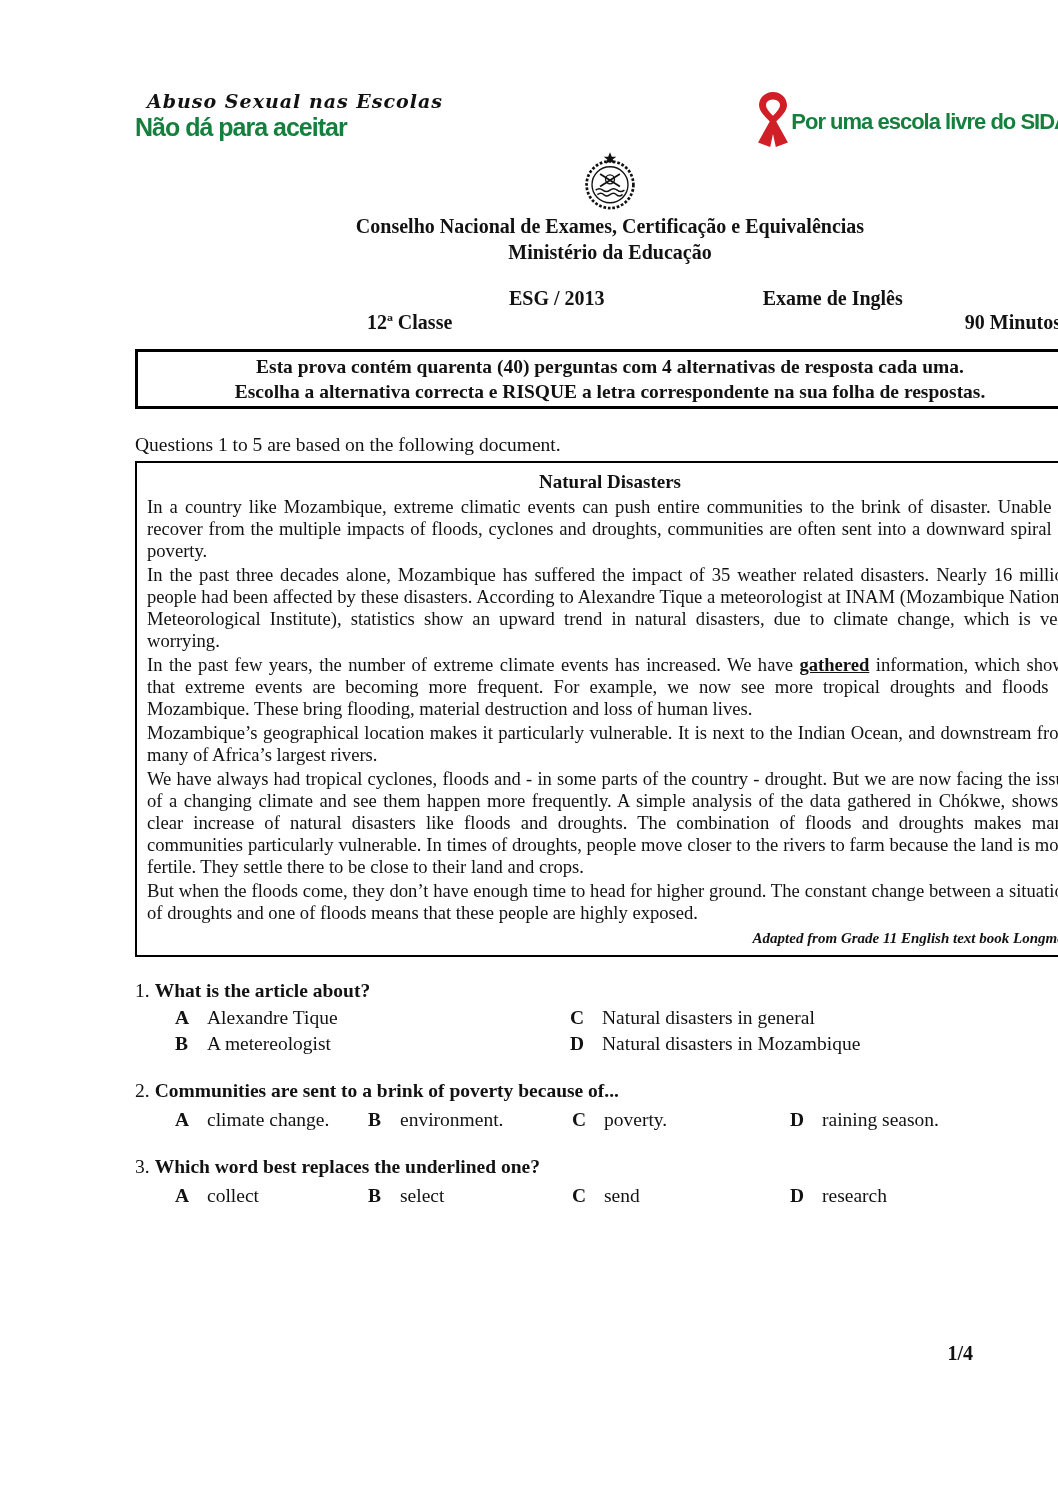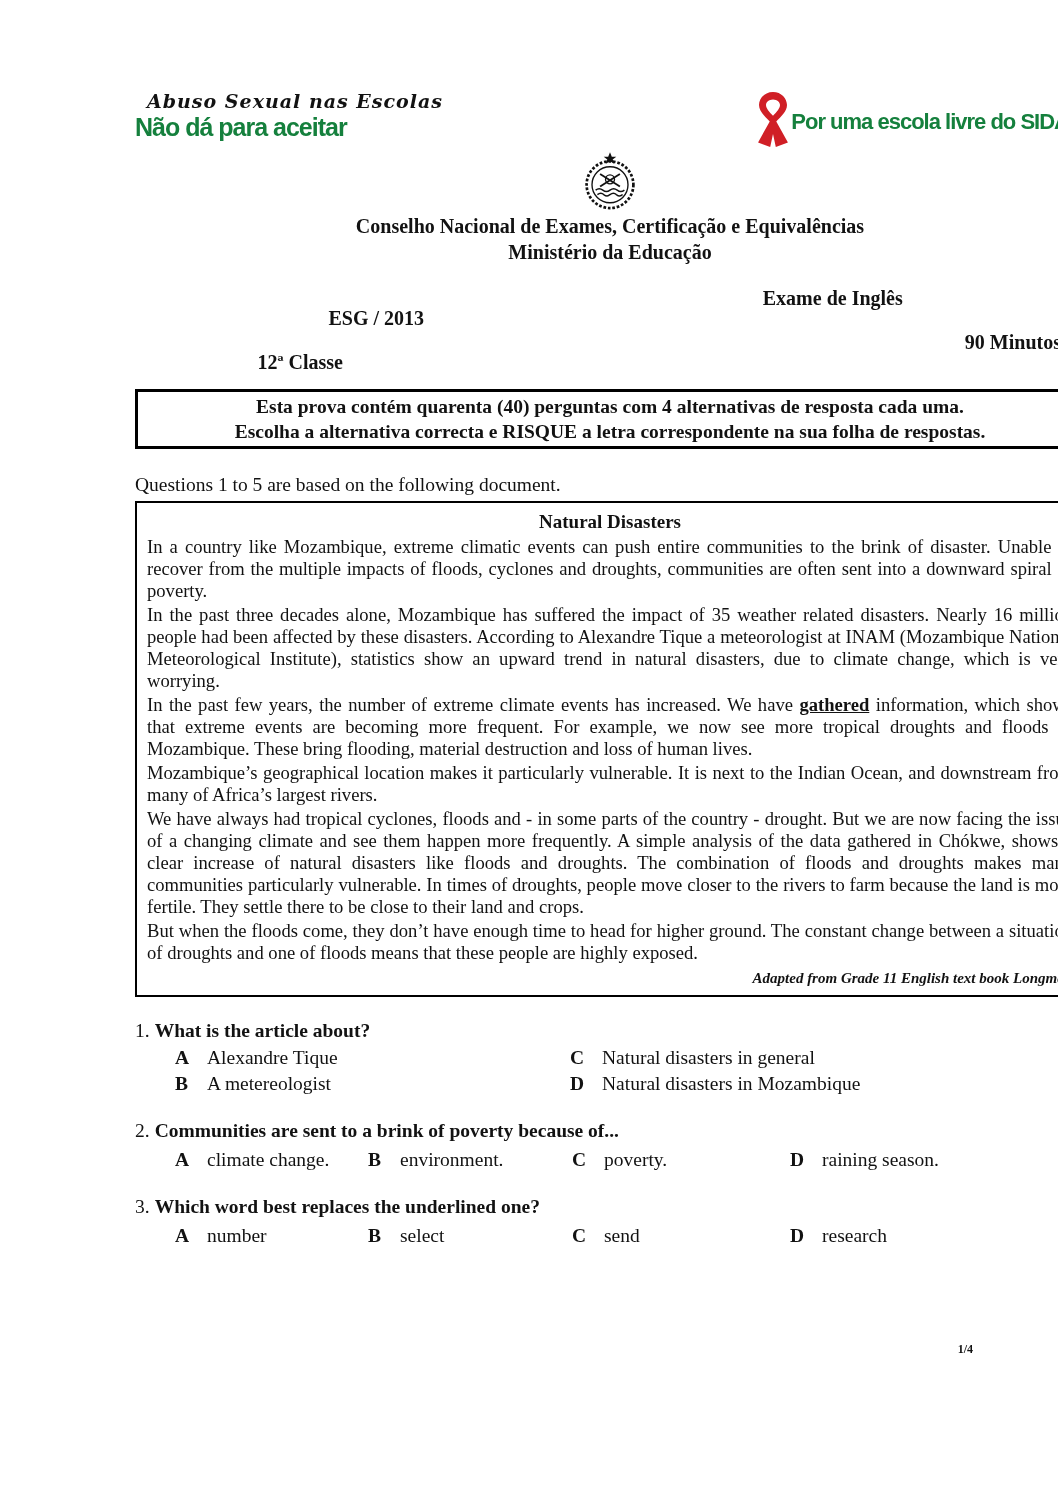--- a/index.html
+++ b/index.html
@@ -38,21 +38,21 @@
   
   .emblem { width:54px; height:60px; margin:2px auto 0; }
 
   
   .titles { margin-top:2px; text-align:center; font-weight:700; font-size:20px; line-height:25.5px; }
 
   
   .exam-info { margin-top:21px; font-weight:700; font-size:20px; line-height:24px; padding:0 24px 0 13px; }
   .exam-info .row { display:flex; }
   .exam-info .cell { flex:1 1 0; }
-  .exam-info .c-left { text-align:center;margin-top:20px; }
+  .exam-info .c-left { text-align:right; }
   .exam-info .c-center { text-align:center; }
   .exam-info .c-right { text-align:right; }
 
   
   .instructions-box {
     margin-top:15px; border:3px solid #000;
     text-align:center; font-weight:700; font-size:19.5px; line-height:25px;
     padding:2px 14px;
   }
 
@@ -75,21 +75,21 @@
   .q-block { margin-top:22px; }
   .q-block:first-child { margin-top:0; }
   .q-header { line-height:23px; }
   .q-header .qnum { margin-right:5px; }
   .q-header .qtext { font-weight:700; }
   .opts-2col { display:grid; grid-template-columns:395px auto; padding-left:40px; line-height:26px; margin-top:3px; }
   .opts-row4 { display:grid; grid-template-columns:193px 204px 218px auto; padding-left:40px; line-height:26px; margin-top:5px; }
   .opt-letter { font-weight:700; display:inline-block; min-width:32px; }
 
   
-  .footer-page { position:absolute; top:1342px; right:85px; font-weight:700; font-size:12px; }
+  .footer-page { position:absolute; top:1342px; right:85px; font-weight:700; font-size:20px; }
 </style>
 </head>
 <body>
 
 <div class="page">
   <div class="main">
 
     <div class="campaign">
       <div class="campaign-left">
         <div class="script">Abuso Sexual nas Escolas</div>
@@ -176,21 +176,21 @@
           <div class="opt"><span class="opt-letter">C</span><span>poverty.</span></div>
           <div class="opt"><span class="opt-letter">D</span><span>raining season.</span></div>
         </div>
       </div>
 
       <div class="q-block">
         <div class="q-header">
           <span class="qnum">3.</span><span class="qtext">Which word best replaces the underlined one?</span>
         </div>
         <div class="opts-row4">
-          <div class="opt"><span class="opt-letter">A</span><span>number</span></div>
+          <div class="opt"><span class="opt-letter">A</span><span>collect</span></div>
           <div class="opt"><span class="opt-letter">B</span><span>select</span></div>
           <div class="opt"><span class="opt-letter">C</span><span>send</span></div>
           <div class="opt"><span class="opt-letter">D</span><span>research</span></div>
         </div>
       </div>
 
     </div>
   </div>
 
   <div class="footer-page">1/4</div>

